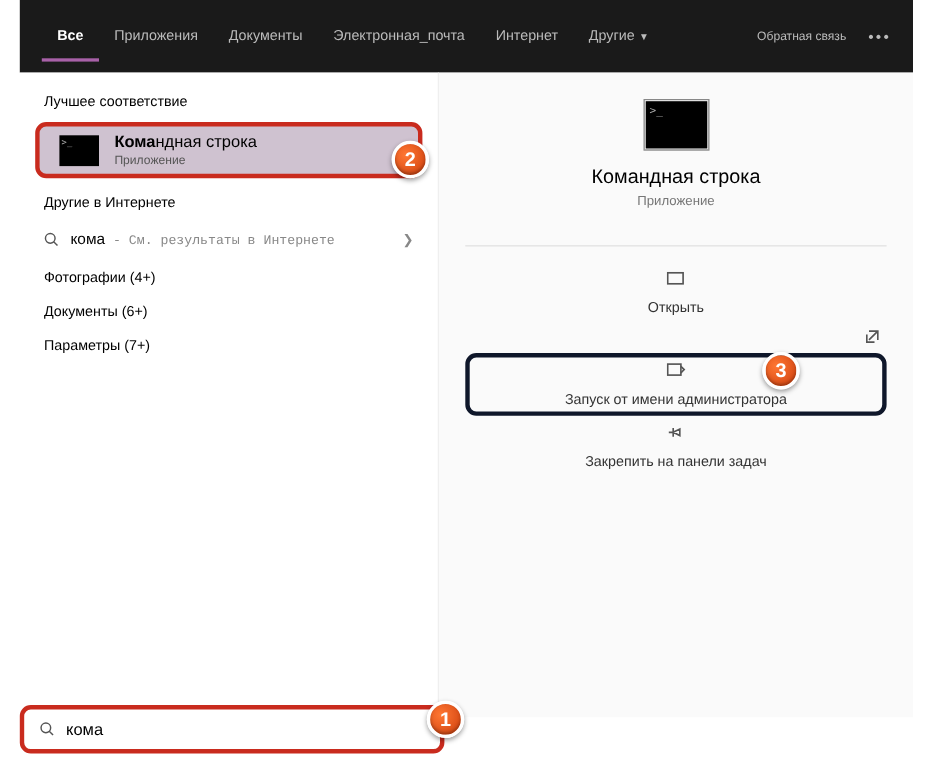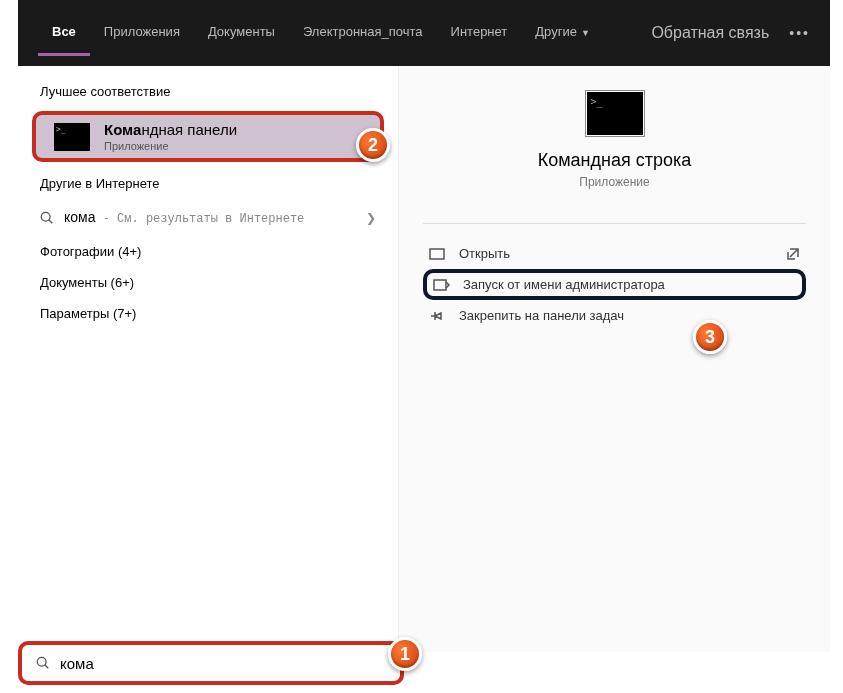--- a/index.html
+++ b/index.html
@@ -4,21 +4,21 @@
   <style>
     * { margin: 0; padding: 0; box-sizing: border-box; font-family: 'Segoe UI', Arial, sans-serif; }
     body { width: 843px; height: 693px; background: #fff; position: relative; overflow: hidden; }
     .container { width: 812px; margin-left: 18px; height: 652px; background: #fff; position: relative; display: flex; flex-direction: column; }
     .header { background: #1a1a1a; color: #fff; height: 66px; display: flex; align-items: center; padding: 0 20px; font-size: 13px; }
     .tabs { display: flex; gap: 0; }
     .tab { padding: 14px 14px; cursor: pointer; color: #bbb; }
     .tab.active { color: #fff; border-bottom: 3px solid #a861a8; font-weight: 600; }
     .dropdown-arrow { font-size: 9px; margin-left: 4px; }
     .header-right { margin-left: auto; display: flex; align-items: center; gap: 20px; }
-    .feedback { color: #bbb; font-size: 16px; cursor: pointer; }
+    .feedback { color: #bbb; font-size: 11px; cursor: pointer; }
     .menu-dots { color: #bbb; font-size: 14px; cursor: pointer; letter-spacing: 2px; }
     .content { display: flex; flex: 1; justify-content: flex-end; }
     .left-panel { width: 380px; background: #fff; padding: 10px 0; }
     .right-panel { flex: 1; background: #fafafa; padding: 20px 24px; border-left: 1px solid #eee; }
     .section-header { font-size: 13px; color: #000; padding: 8px 22px; font-weight: 400; }
     .section-header.mt { margin-top: 6px; }
     .best-match-row { display: flex; align-items: center; padding: 6px 18px; margin: 4px 14px; background: #cfc2d0; border: 4px solid #c92b1e; border-radius: 10px; cursor: pointer; }
     .cmd-icon-small { width: 36px; height: 28px; background: #000; display: flex; align-items: flex-start; padding: 2px; }
     .cmd-icon-small::before { content: ">_"; color: #aaa; font-size: 8px; font-family: monospace; }
     .best-match-text { margin-left: 14px; }
@@ -30,21 +30,21 @@
     .web-text { font-size: 14px; margin-left: 10px; color: #000; flex: 1; }
     .web-text .sub { color: #888; font-size: 12px; font-family: Liberation Mono, monospace; }
     .chevron { color: #888; font-size: 12px; }
     .category-row { font-size: 13px; color: #000; padding: 8px 22px; }
     .preview-header { text-align: center; padding: 5px 0 20px; }
     .cmd-icon-large { width: 58px; height: 45px; background: #000; margin: 0 auto 14px; display: flex; align-items: flex-start; padding: 4px; border: 1px solid #fff; outline: 1px solid #888; }
     .cmd-icon-large::before { content: ">_"; color: #aaa; font-size: 10px; font-family: monospace; }
     .preview-title { font-size: 18px; color: #000; margin-bottom: 4px; }
     .preview-subtitle { font-size: 12px; color: #777; }
     .separator { height: 1px; background: #ddd; margin: 14px 0; }
-    .action-row { display: flex; align-items: center; padding: 8px 6px; font-size: 13px; color: #333; cursor: pointer; gap: 12px; }
+    .action-row { display: flex; align-items: center; padding: 8px 6px; font-size: 13px; color: #333; cursor: pointer; gap: 12px; flex-direction: column; }
     .action-icon { width: 18px; height: 14px; display: flex; align-items: center; justify-content: center; }
     .action-row.highlighted { border: 4px solid #0f172a; border-radius: 10px; padding: 4px 6px; }
     .open-new-icon { margin-left: auto; width: 14px; height: 14px; color: #555; }
     .search-bar { position: absolute; bottom: 8px; left: 18px; width: 386px; height: 44px; border: 4px solid #c92b1e; border-radius: 10px; background: #fff; display: flex; align-items: center; padding: 0 14px; }
     .search-input { border: none; outline: none; font-size: 15px; margin-left: 10px; flex: 1; background: transparent; }
     .badge { position: absolute; width: 34px; height: 34px; border-radius: 50%; background: radial-gradient(circle at 35% 35%, #ff7733, #cc3d0c); border: 3px solid #fff; box-shadow: 0 2px 5px rgba(0,0,0,0.4), inset 0 -2px 3px rgba(0,0,0,0.3); display: flex; align-items: center; justify-content: center; color: #fff; font-size: 18px; font-weight: 700; }
     .badge-1 { bottom: 22px; left: 388px; }
     .badge-2 { top: 128px; left: 356px; }
     .badge-3 { top: 320px; left: 693px; }
     svg { stroke: #555; fill: none; stroke-width: 1.5; }
@@ -71,21 +71,21 @@
   </div>
 
   <div class="content">
     <div class="left-panel">
       <div class="section-header">Лучшее соответствие</div>
 
       <div class="best-match-row">
         <div class="cmd-icon-small"></div>
         <div class="best-match-text">
           <div class="best-match-title">
-            <span class="hl">Кома</span><span>ндная панели</span>
+            <span class="hl">Кома</span><span>ндная строка</span>
           </div>
           <div class="best-match-subtitle">Приложение</div>
         </div>
       </div>
 
       <div class="section-header mt">Другие в Интернете</div>
 
       <div class="search-web-row">
         <svg class="search-icon-small" viewBox="0 0 16 16">
             <circle cx="6.5" cy="6.5" r="5"></circle>

